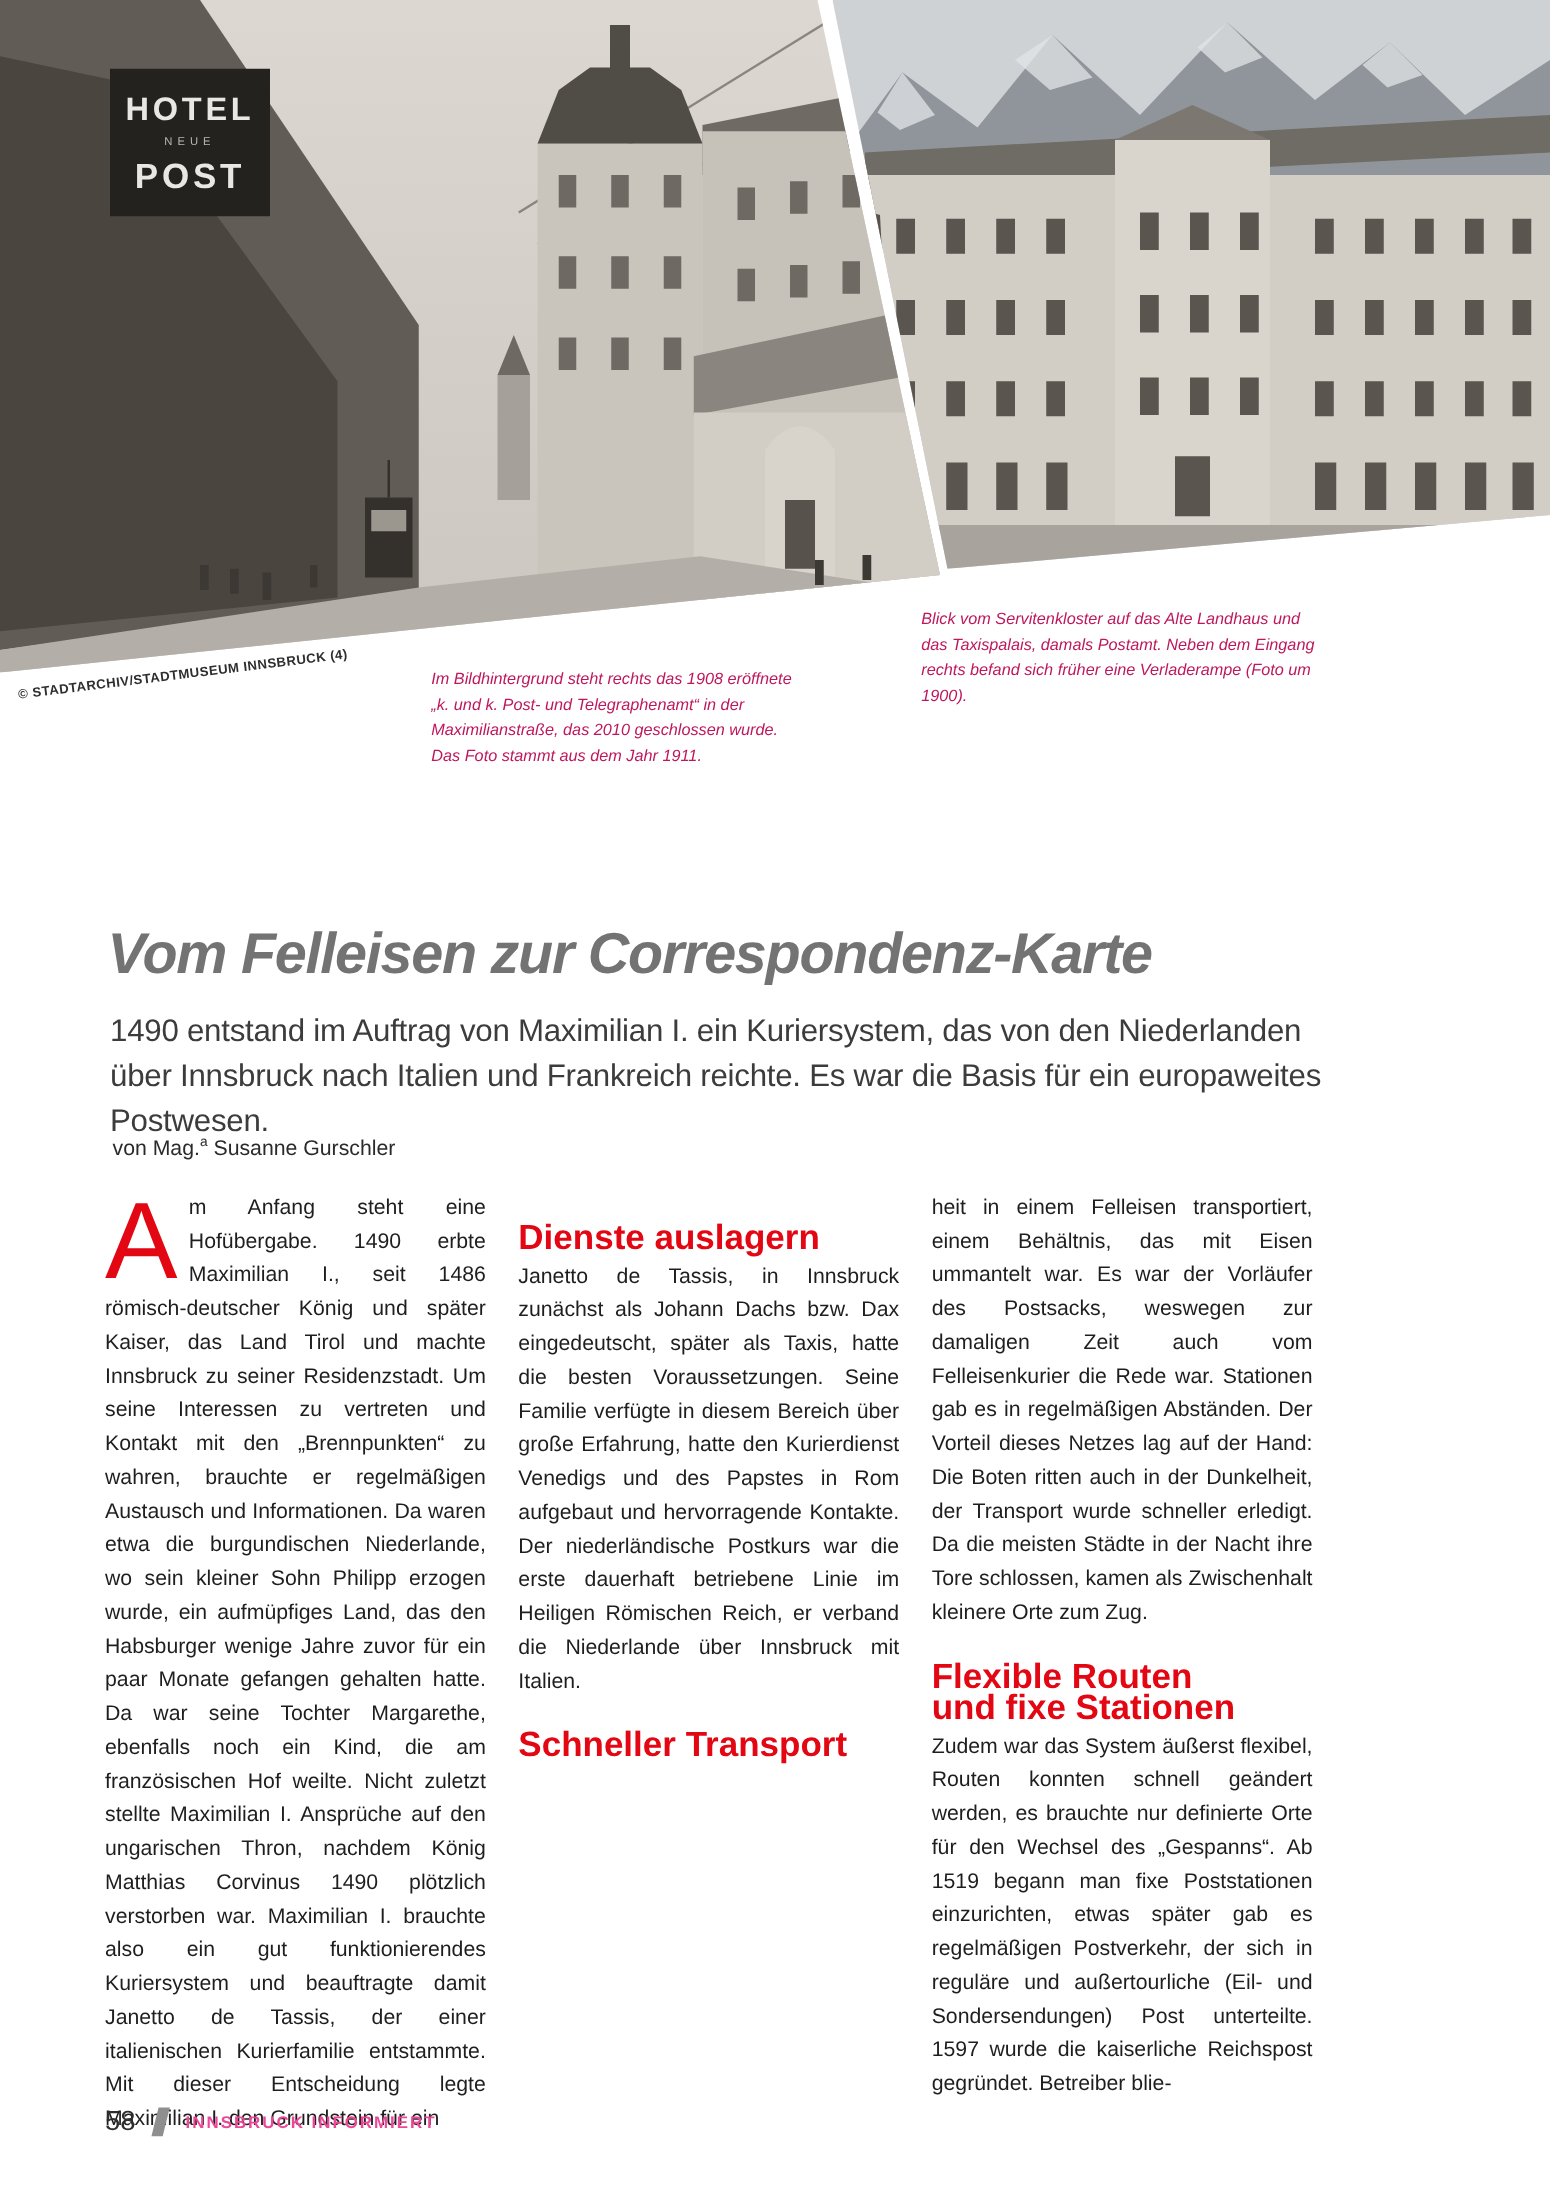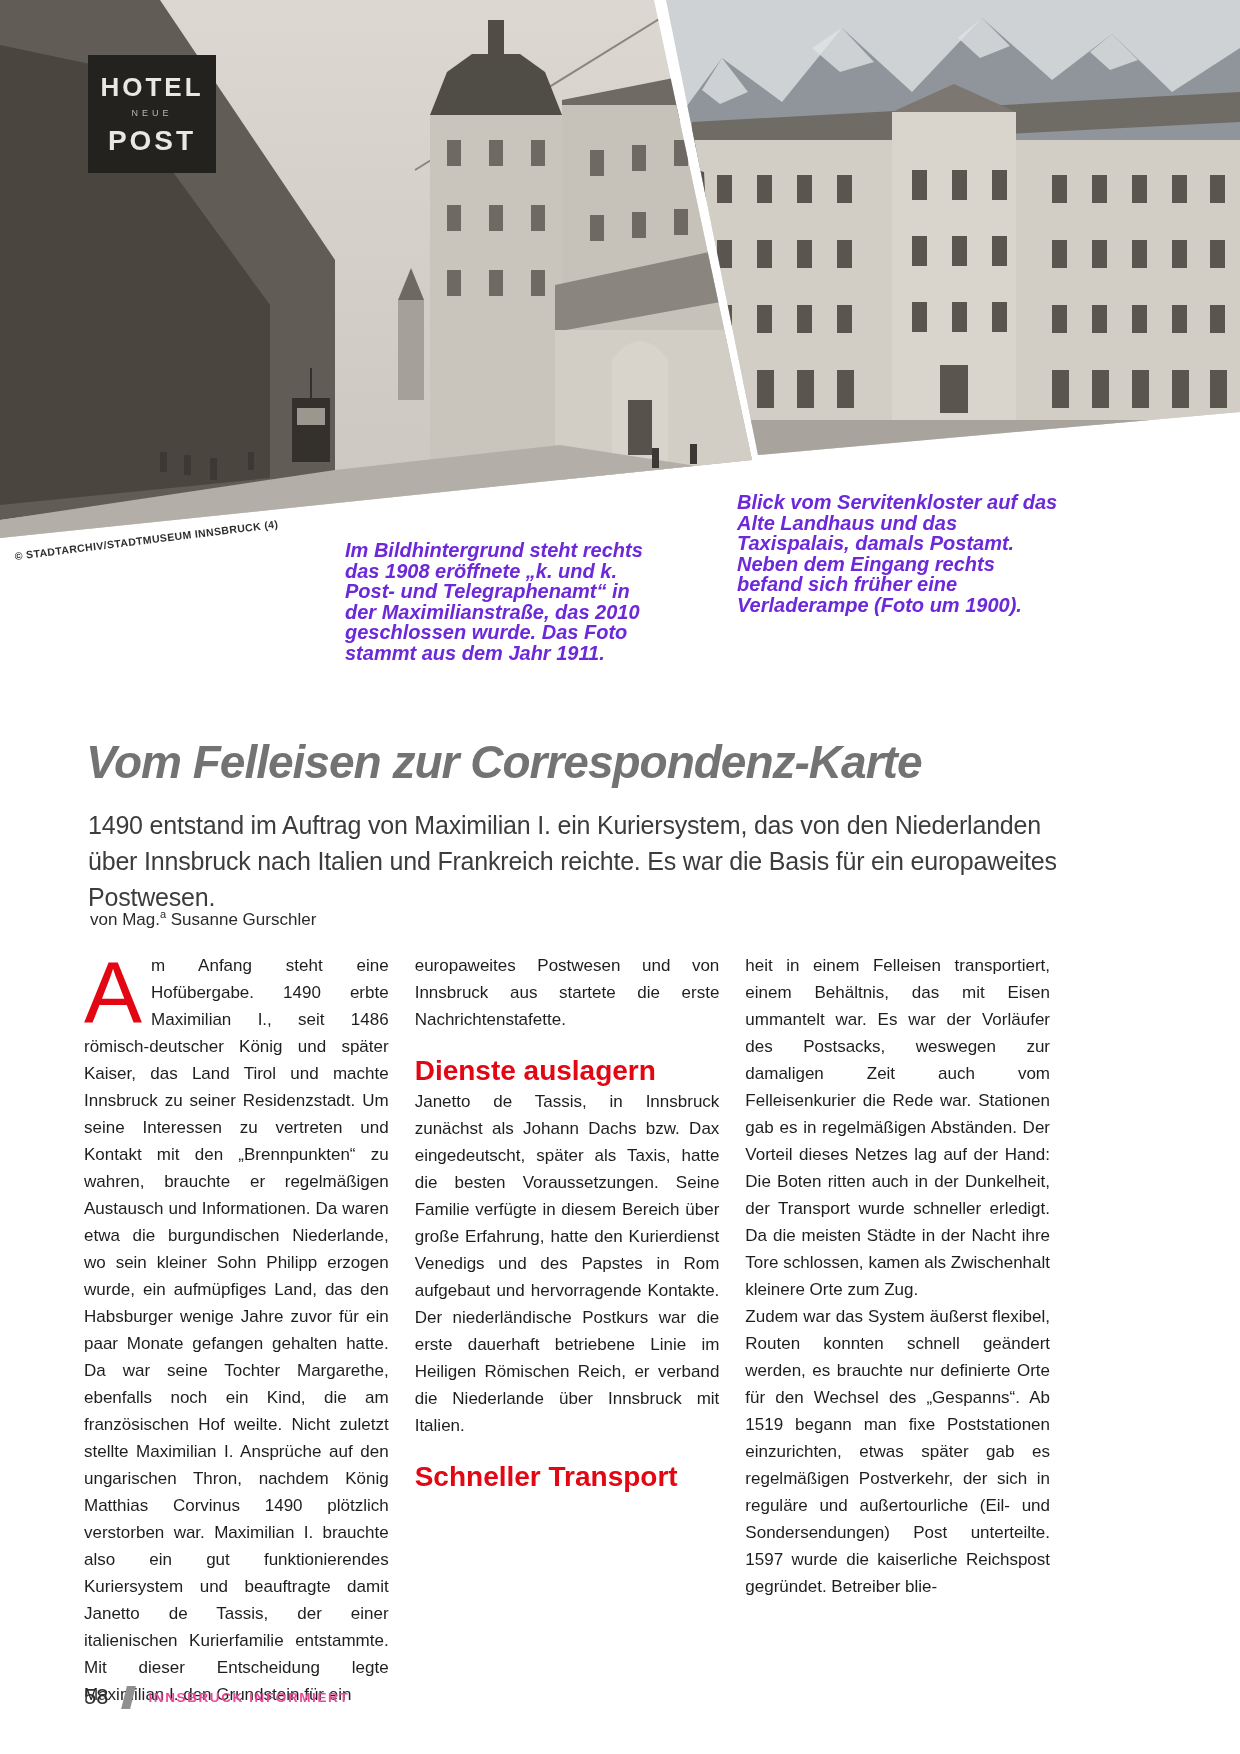--- a/index.html
+++ b/index.html
@@ -6,22 +6,22 @@
   body{width:1240px;height:1754px;position:relative;background:#ffffff;
        font-family:"Liberation Sans",sans-serif;overflow:hidden;}
 
   
   .photo-left{position:absolute;left:0;top:0;width:775px;height:545px;
     clip-path:polygon(0 0,654px 0,752px 460px,0 538px);}
   .photo-right{position:absolute;left:662px;top:0;width:578px;height:480px;
     clip-path:polygon(4px 0,578px 0,578px 412px,96px 455px);}
   .photo-left svg,.photo-right svg{display:block;width:100%;height:100%;}
 
-  .caption{position:absolute;font-style:italic;font-weight:700;font-size:20px;
-    line-height:20.5px;color:#6d28d9;}
+  .caption{position:absolute;font-style:italic;font-weight:400;font-size:13px;
+    line-height:20.5px;color:#be185d;}
   .caption-left{left:345px;top:520px;width:300px;}
   .caption-right{left:737px;top:472px;width:322px;}
 
   .credit{position:absolute;left:14px;top:550px;transform:rotate(-7deg);
     transform-origin:0 0;font-size:10.5px;font-weight:bold;letter-spacing:.4px;
     color:#2e2e2e;white-space:nowrap;}
 
   .headline{position:absolute;left:86px;top:704px;font-size:46px;font-weight:bold;
     font-style:italic;color:#737373;letter-spacing:-1px;white-space:nowrap;}
 
@@ -185,27 +185,30 @@
 
 <h1 class="headline">Vom Felleisen zur Correspondenz-Karte</h1>
 <p class="lede">1490 entstand im Auftrag von Maximilian I. ein Kuriersystem, das von den Niederlanden über Innsbruck nach Italien und Frankreich reichte. Es war die Basis für ein europaweites Postwesen.</p>
 <p class="byline"><span>von Mag.</span><sup>a</sup><span> Susanne Gurschler</span></p>
 
 <div class="columns">
   <div class="col">
     <p><span class="dropcap">A</span><span>m Anfang steht eine Hofübergabe. 1490 erbte Maximilian I., seit 1486 römisch-deutscher König und später Kaiser, das Land Tirol und machte Innsbruck zu seiner Residenzstadt. Um seine Interessen zu vertreten und Kontakt mit den „Brennpunkten“ zu wahren, brauchte er regelmäßigen Austausch und Informationen. Da waren etwa die burgundischen Niederlande, wo sein kleiner Sohn Philipp erzogen wurde, ein aufmüpfiges Land, das den Habsburger wenige Jahre zuvor für ein paar Monate gefangen gehalten hatte. Da war seine Tochter Margarethe, ebenfalls noch ein Kind, die am französischen Hof weilte. Nicht zuletzt stellte Maximilian I. Ansprüche auf den ungarischen Thron, nachdem König Matthias Corvinus 1490 plötzlich verstorben war. Maximilian I. brauchte also ein gut funktionierendes Kuriersystem und beauftragte damit Janetto de Tassis, der einer italienischen Kurierfamilie entstammte. Mit dieser Entscheidung legte Maximilian I. den Grundstein für ein</span></p>
   </div>
   <div class="col">
-    <p>europaweites Postwesen und von Innsbruck aus startete die erste Nachrichtenstafette.</p>
     <h2 class="subhead">Dienste auslagern</h2>
     <p>Janetto de Tassis, in Innsbruck zunächst als Johann Dachs bzw. Dax eingedeutscht, später als Taxis, hatte die besten Voraussetzungen. Seine Familie verfügte in diesem Bereich über große Erfahrung, hatte den Kurierdienst Venedigs und des Papstes in Rom aufgebaut und hervorragende Kontakte. Der niederländische Postkurs war die erste dauerhaft betriebene Linie im Heiligen Römischen Reich, er verband die Niederlande über Innsbruck mit Italien.</p>
     <h2 class="subhead">Schneller Transport</h2>
   </div>
   <div class="col">
     <p>heit in einem Felleisen transportiert, einem Behältnis, das mit Eisen ummantelt war. Es war der Vorläufer des Postsacks, weswegen zur damaligen Zeit auch vom Felleisenkurier die Rede war. Stationen gab es in regelmäßigen Abständen. Der Vorteil dieses Netzes lag auf der Hand: Die Boten ritten auch in der Dunkelheit, der Transport wurde schneller erledigt. Da die meisten Städte in der Nacht ihre Tore schlossen, kamen als Zwischenhalt kleinere Orte zum Zug.</p>
+    <h2 class="subhead">
+        <span class="shl">Flexible Routen</span>
+        <span class="shl">und fixe Stationen</span>
+      </h2>
     <p>Zudem war das System äußerst flexibel, Routen konnten schnell geändert werden, es brauchte nur definierte Orte für den Wechsel des „Gespanns“. Ab 1519 begann man fixe Poststationen einzurichten, etwas später gab es regelmäßigen Postverkehr, der sich in reguläre und außertourliche (Eil- und Sondersendungen) Post unterteilte. 1597 wurde die kaiserliche Reichspost gegründet. Betreiber blie-</p>
   </div>
 </div>
 
 <div class="footer">
   <span class="page-num">58</span>
   <span class="slash"></span>
   <span class="mag-name">INNSBRUCK INFORMIERT</span>
 </div>
 

